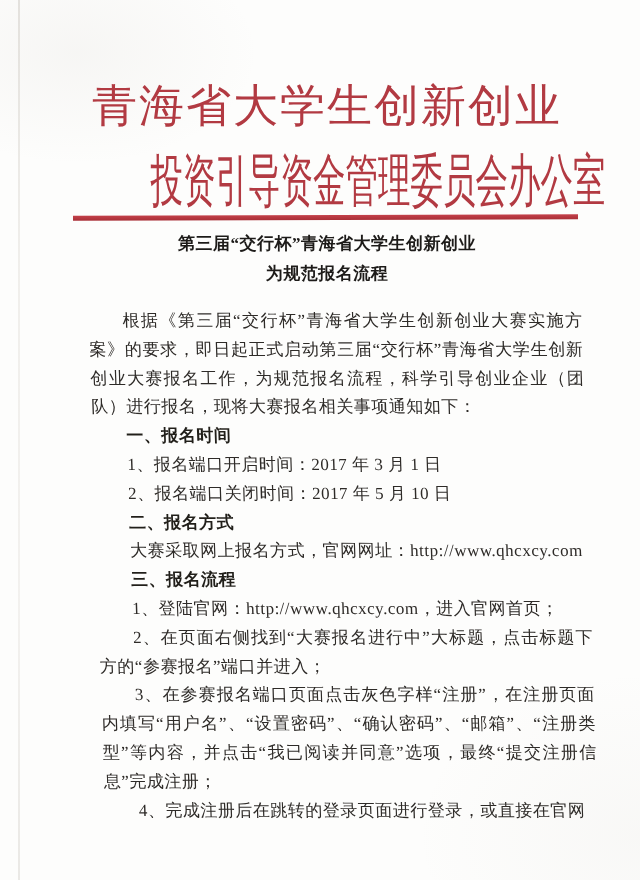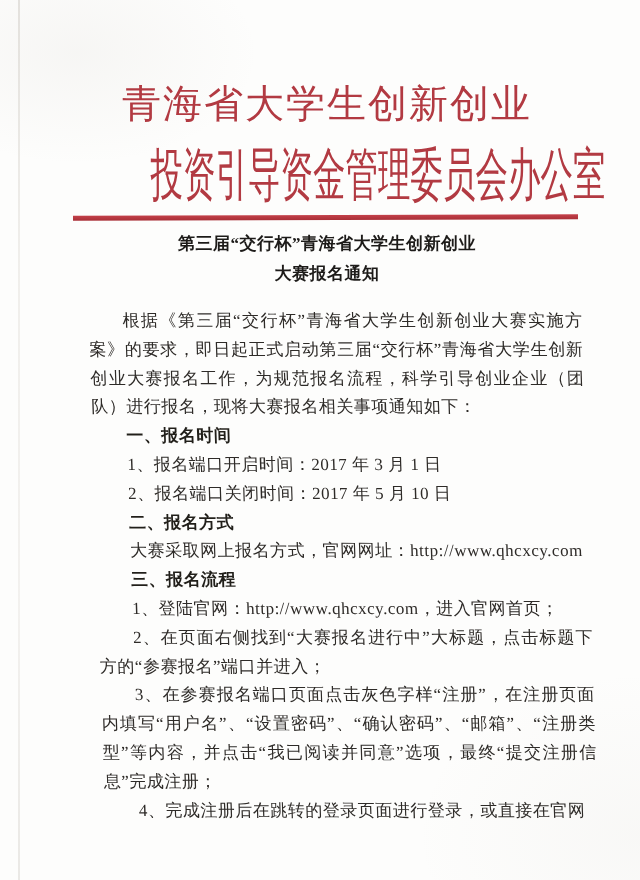--- a/index.html
+++ b/index.html
@@ -33,21 +33,21 @@
     position: absolute;
     top: 84px;
     left: 0;
     width: 100%;
     box-sizing: border-box;
     padding-left: 14px;
     text-align: center;
     color: #b23a42;
   }
   .lh1 {
-    font-size: 39px;
+    font-size: 45px;
     line-height: 1;
     letter-spacing: 2px;
     white-space: nowrap;
   }
   .lh2-wrap {
     margin-top: 24px;
     height: 58px;
     white-space: nowrap;
   }
   .lh2 {
@@ -118,21 +118,21 @@
     <div class="lh1">青海省大学生创新创业</div>
     <div class="lh2-wrap">
       <span class="lh2">投资引导资金管理委员会办公室</span>
     </div>
   </div>
 
   <div class="red-rule"></div>
 
   <div class="doc-title">
     <div>第三届“交行杯”青海省大学生创新创业</div>
-    <div>大赛报名通知</div>
+    <div>为规范报名流程</div>
   </div>
 
   <div class="body-text">
     <p class="para">根据《第三届“交行杯”青海省大学生创新创业大赛实施方案》的要求，即日起正式启动第三届“交行杯”青海省大学生创新创业大赛报名工作，为规范报名流程，科学引导创业企业（团队）进行报名，现将大赛报名相关事项通知如下：</p>
 
     <p class="heading">一、报名时间</p>
     <p class="item oneline">1、报名端口开启时间：2017 年 3 月 1 日</p>
     <p class="item oneline">2、报名端口关闭时间：2017 年 5 月 10 日</p>
 
     <p class="heading">二、报名方式</p>

